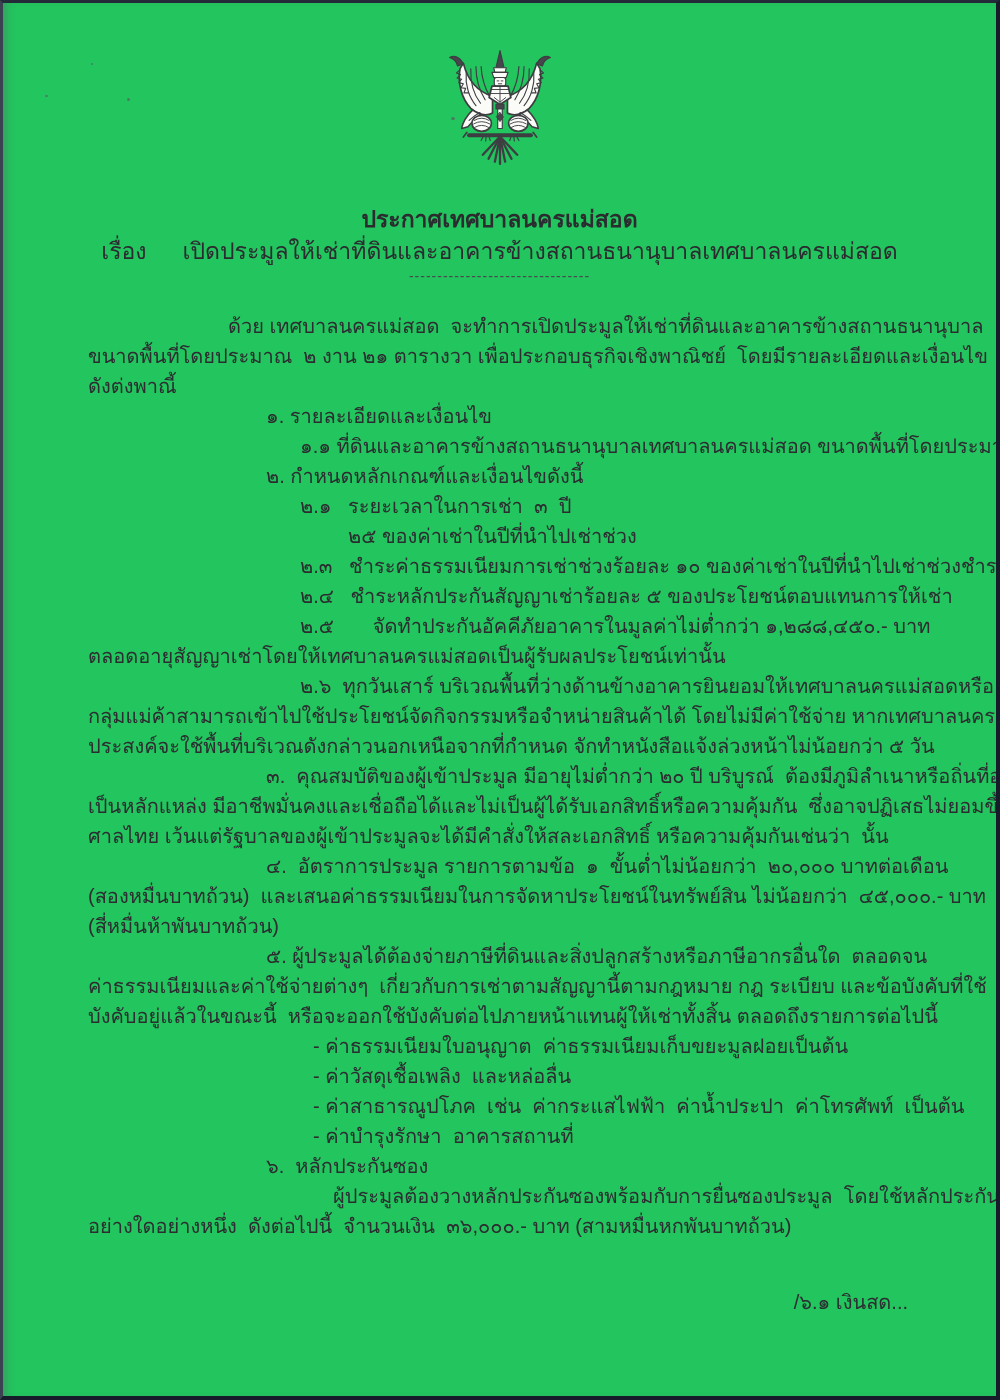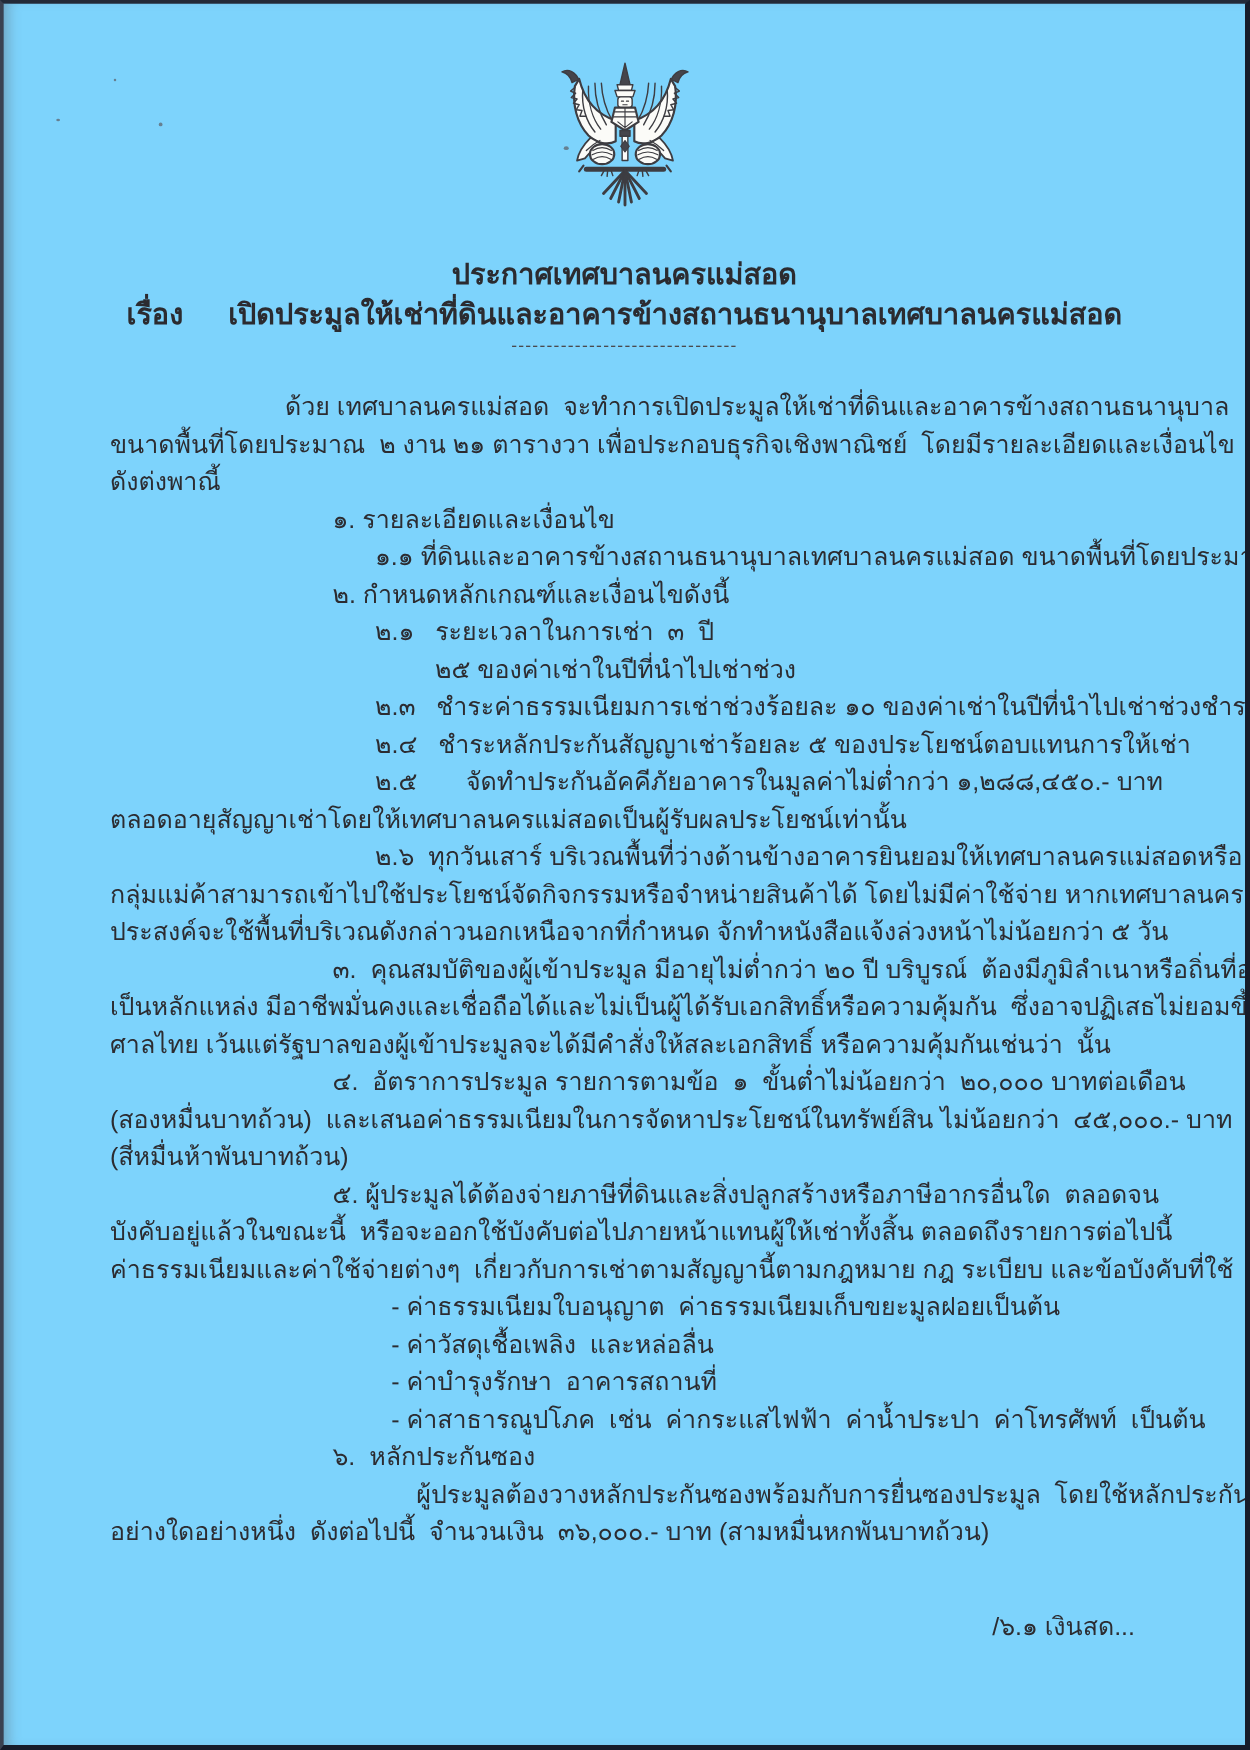--- a/index.html
+++ b/index.html
@@ -1,20 +1,20 @@
 <!DOCTYPE html>
 <html lang="th"><head>
 <meta charset="utf-8">
 <style>
   html,body{margin:0;padding:0;background:#e8e8e8;}
   .page{
     position:relative;
     width:1000px;height:1400px;
     margin:0 auto;
-    background:#7dd3fc;
+    background:#22c55e;
     box-sizing:border-box;
     border-top:3px solid #232a38;
     border-left:3px solid #3a4150;
     border-right:4px solid #161c2a;
     border-bottom:4px solid #161c2a;
     box-shadow:inset 9px 0 10px -6px rgba(90,98,108,.45);
     overflow:hidden;
     font-family:"Liberation Sans","DejaVu Sans",sans-serif;
     color:#2c2c31;
   }
@@ -23,21 +23,21 @@
     width:126px;height:152px;
   }
   .doc-title{
     position:absolute;top:201px;left:0;width:100%;
     text-align:center;font-size:23px;font-weight:600;color:#2b2b30;
     line-height:30px;white-space:pre;
   }
   .subject-row{
     position:absolute;top:233px;left:0;width:100%;
     display:flex;justify-content:center;gap:36px;
-    font-size:23px;font-weight:700;color:#2b2b30;line-height:30px;white-space:pre;
+    font-size:23px;font-weight:400;color:#2b2b30;line-height:30px;white-space:pre;
   }
   .dash-divider{
     position:absolute;top:263px;left:0;width:100%;
     text-align:center;font-size:14px;letter-spacing:1px;color:#4a4a4e;
     line-height:20px;white-space:pre;
   }
   .doc-body{
     position:absolute;left:85px;top:308px;width:845px;
     font-size:20px;line-height:30px;
   }
@@ -143,26 +143,26 @@
       <div class="line ind-sub">๒.๖  ทุกวันเสาร์ บริเวณพื้นที่ว่างด้านข้างอาคารยินยอมให้เทศบาลนครแม่สอดหรือ</div>
       <div class="line ind-flush">กลุ่มแม่ค้าสามารถเข้าไปใช้ประโยชน์จัดกิจกรรมหรือจำหน่ายสินค้าได้ โดยไม่มีค่าใช้จ่าย หากเทศบาลนครแม่สอด</div>
       <div class="line ind-flush">ประสงค์จะใช้พื้นที่บริเวณดังกล่าวนอกเหนือจากที่กำหนด จักทำหนังสือแจ้งล่วงหน้าไม่น้อยกว่า ๕ วัน</div>
       <div class="line ind-item">๓.  คุณสมบัติของผู้เข้าประมูล มีอายุไม่ต่ำกว่า ๒๐ ปี บริบูรณ์  ต้องมีภูมิลำเนาหรือถิ่นที่อยู่</div>
       <div class="line ind-flush">เป็นหลักแหล่ง มีอาชีพมั่นคงและเชื่อถือได้และไม่เป็นผู้ได้รับเอกสิทธิ์หรือความคุ้มกัน  ซึ่งอาจปฏิเสธไม่ยอมขึ้น</div>
       <div class="line ind-flush">ศาลไทย เว้นแต่รัฐบาลของผู้เข้าประมูลจะได้มีคำสั่งให้สละเอกสิทธิ์ หรือความคุ้มกันเช่นว่า  นั้น</div>
       <div class="line ind-item">๔.  อัตราการประมูล รายการตามข้อ  ๑  ขั้นต่ำไม่น้อยกว่า  ๒๐,๐๐๐ บาทต่อเดือน</div>
       <div class="line ind-flush">(สองหมื่นบาทถ้วน)  และเสนอค่าธรรมเนียมในการจัดหาประโยชน์ในทรัพย์สิน ไม่น้อยกว่า  ๔๕,๐๐๐.- บาท</div>
       <div class="line ind-flush">(สี่หมื่นห้าพันบาทถ้วน)</div>
       <div class="line ind-item">๕. ผู้ประมูลได้ต้องจ่ายภาษีที่ดินและสิ่งปลูกสร้างหรือภาษีอากรอื่นใด  ตลอดจน</div>
+      <div class="line ind-flush">ค่าธรรมเนียมและค่าใช้จ่ายต่างๆ  เกี่ยวกับการเช่าตามสัญญานี้ตามกฎหมาย กฎ ระเบียบ และข้อบังคับที่ใช้</div>
       <div class="line ind-flush">บังคับอยู่แล้วในขณะนี้  หรือจะออกใช้บังคับต่อไปภายหน้าแทนผู้ให้เช่าทั้งสิ้น ตลอดถึงรายการต่อไปนี้</div>
-      <div class="line ind-flush">ค่าธรรมเนียมและค่าใช้จ่ายต่างๆ  เกี่ยวกับการเช่าตามสัญญานี้ตามกฎหมาย กฎ ระเบียบ และข้อบังคับที่ใช้</div>
       <div class="line ind-dash">- ค่าธรรมเนียมใบอนุญาต  ค่าธรรมเนียมเก็บขยะมูลฝอยเป็นต้น</div>
       <div class="line ind-dash">- ค่าวัสดุเชื้อเพลิง  และหล่อลื่น</div>
+      <div class="line ind-dash">- ค่าสาธารณูปโภค  เช่น  ค่ากระแสไฟฟ้า  ค่าน้ำประปา  ค่าโทรศัพท์  เป็นต้น</div>
       <div class="line ind-dash">- ค่าบำรุงรักษา  อาคารสถานที่</div>
-      <div class="line ind-dash">- ค่าสาธารณูปโภค  เช่น  ค่ากระแสไฟฟ้า  ค่าน้ำประปา  ค่าโทรศัพท์  เป็นต้น</div>
       <div class="line ind-item">๖.  หลักประกันซอง</div>
       <div class="line ind-sub6">ผู้ประมูลต้องวางหลักประกันซองพร้อมกับการยื่นซองประมูล  โดยใช้หลักประกัน</div>
       <div class="line ind-flush">อย่างใดอย่างหนึ่ง  ดังต่อไปนี้  จำนวนเงิน  ๓๖,๐๐๐.- บาท (สามหมื่นหกพันบาทถ้วน)</div>
     </div>
 
   <div class="footer-note">/๖.๑ เงินสด...</div>
 
   <div class="speck s1"></div>
   <div class="speck s2"></div>
   <div class="speck s3"></div>

